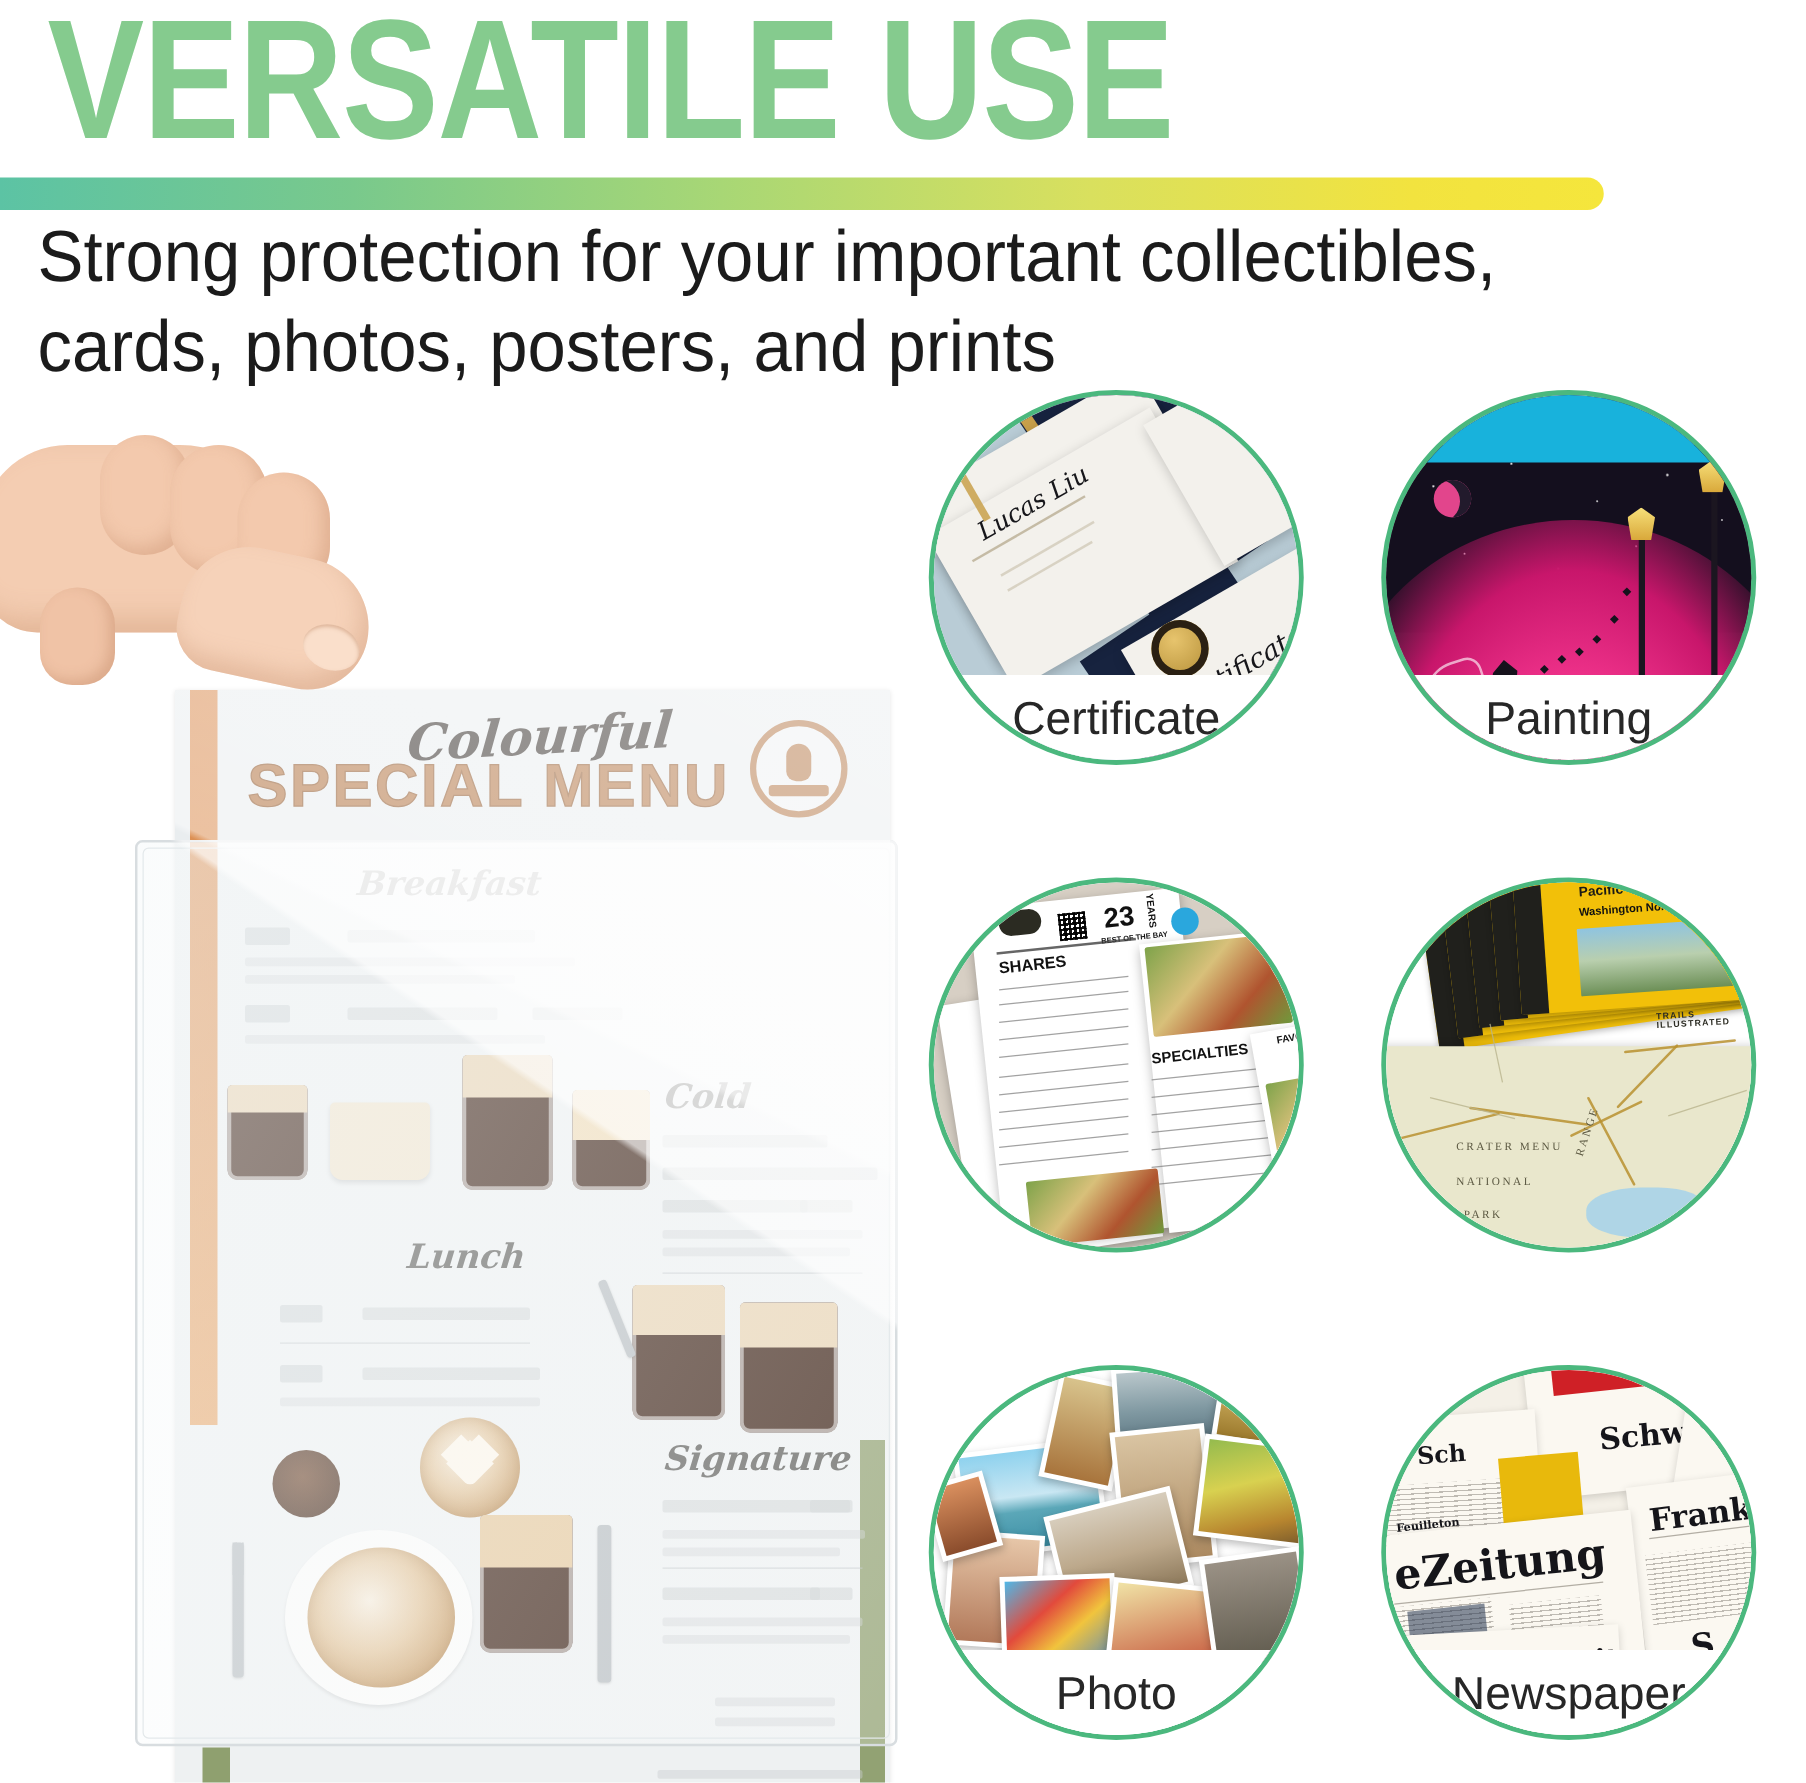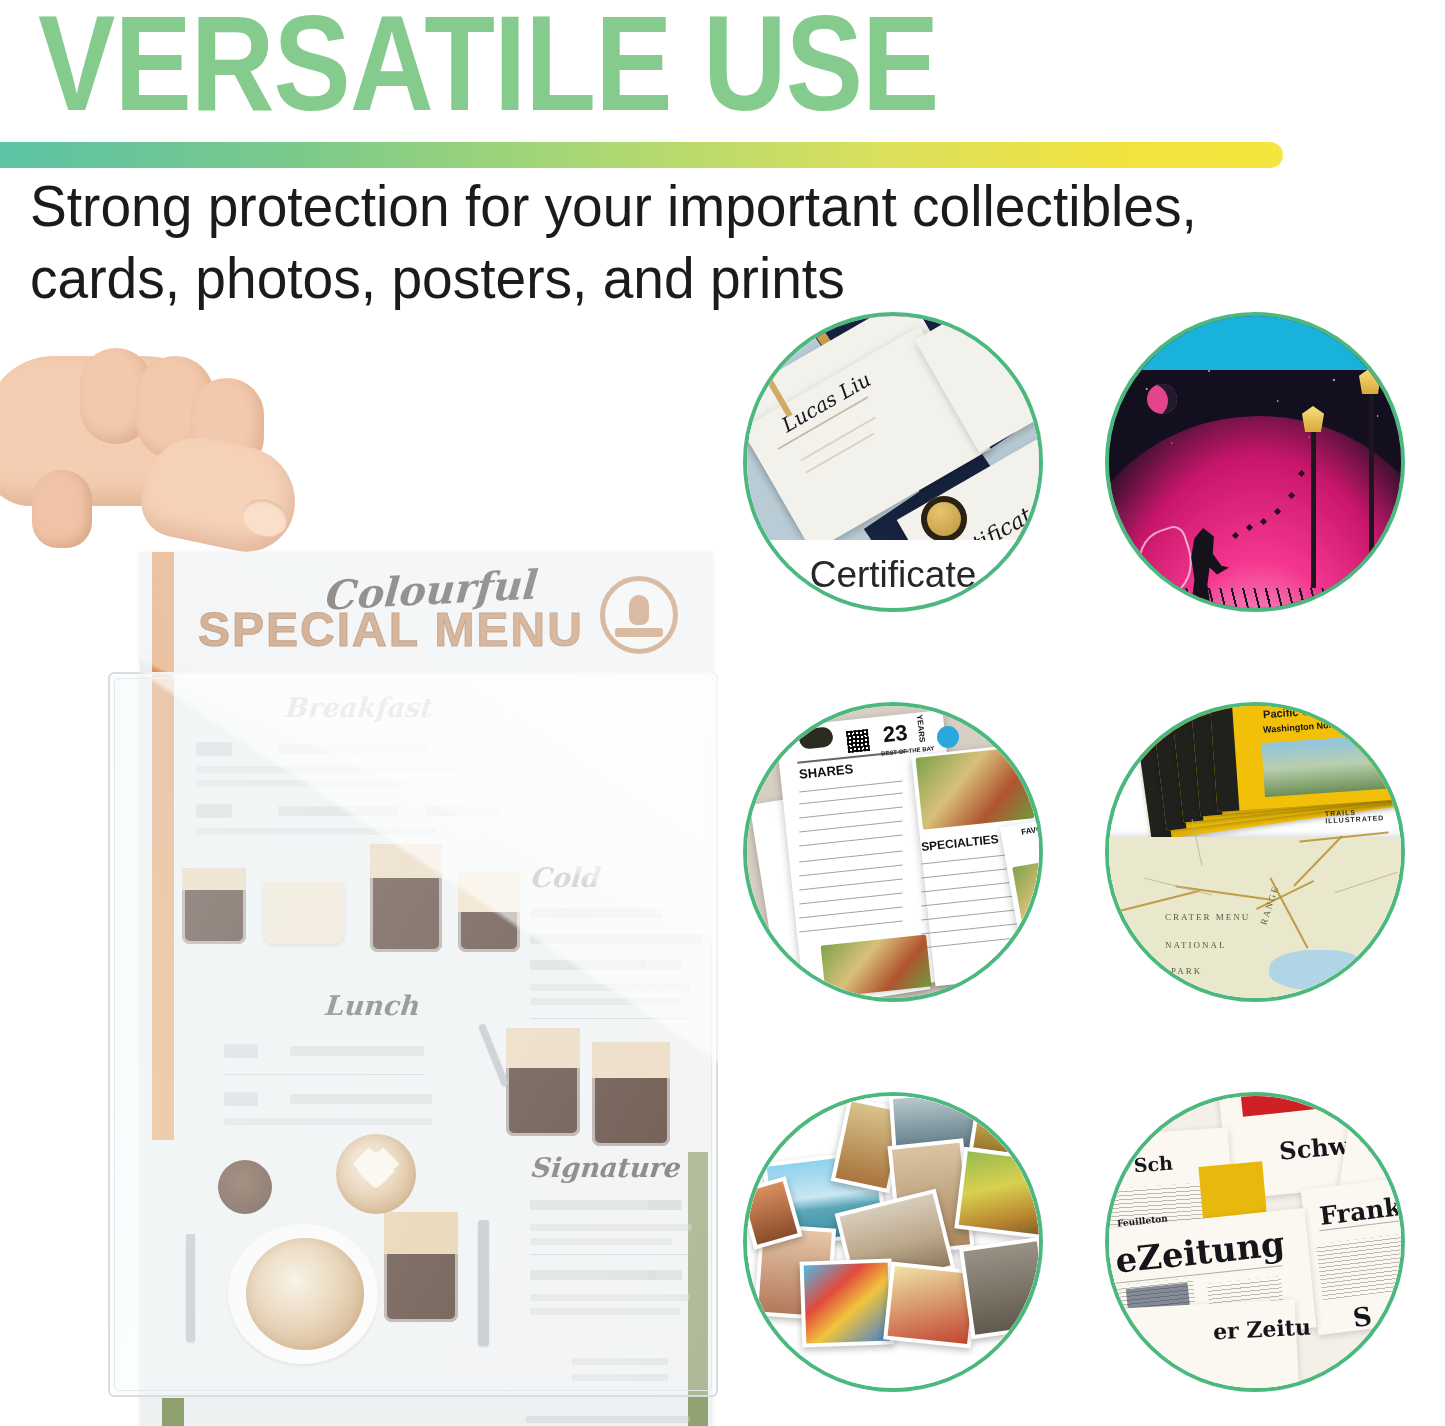--- a/index.html
+++ b/index.html
@@ -532,20 +532,23 @@
         <div class="lamp-head" style="left:256px; top:58px;"></div>
         <div class="wing"></div>
         <div class="fairy"></div>
         <div class="flutter" style="left:130px; bottom:84px;"></div>
         <div class="flutter" style="left:144px; bottom:92px;"></div>
         <div class="flutter" style="left:158px; bottom:98px;"></div>
         <div class="flutter" style="left:172px; bottom:108px;"></div>
         <div class="flutter" style="left:186px; bottom:124px;"></div>
         <div class="flutter" style="left:196px; bottom:146px;"></div>
         <div class="grass"></div>
+      </div>
+      <div class="cap-wrap">
+        <span class="cap">Painting</span>
       </div>
     </div>
   </div>
 
   <div class="cell" style="left:6px; top:390px;">
     <div class="circle">
       <div class="art">
         <div class="menuart-bg"></div>
         <div class="menu-paper" style="left:24px; top:92px; width:150px; height:210px; transform:rotate(-9deg);"></div>
         <div class="menu-paper" style="left:48px; top:18px; width:168px; height:270px; transform:rotate(-6deg);"></div>
@@ -664,20 +667,23 @@
         <div class="snap" style="left:146px; top:176px; width:88px; height:78px; transform:rotate(6deg);">
           <i style="background:linear-gradient(160deg,#f0e3a6,#c0452f);"></i>
         </div>
         <div class="snap" style="left:224px; top:152px; width:82px; height:92px; transform:rotate(-8deg);">
           <i style="background:linear-gradient(180deg,#9a9185,#5f5a4d);"></i>
         </div>
         <div class="snap" style="left:4px; top:92px; width:50px; height:62px; transform:rotate(-16deg);">
           <i style="background:linear-gradient(180deg,#d98f5e,#8a4c2c);"></i>
         </div>
       </div>
+      <div class="cap-wrap">
+        <span class="cap">Photo</span>
+      </div>
     </div>
   </div>
 
   <div class="cell" style="left:368px; top:780px;">
     <div class="circle">
       <div class="art">
         <div class="news-bg"></div>
         <div class="paper-pg" style="left:120px; top:-18px; width:160px; height:120px; transform:rotate(-6deg);"></div>
         <div class="news-red" style="left:138px; top:-12px; width:92px; height:34px; transform:rotate(-6deg);"></div>
         <div class="news-blk" style="left:176px; top:38px; font-size:24px; transform:rotate(-5deg);">Schwarzwälder</div>
@@ -695,16 +701,19 @@
         <div class="news-blk" style="left:14px; top:126px; font-size:9px; transform:rotate(-6deg);">Feuilleton</div>
         <div class="news-blk" style="left:12px; top:142px; font-size:34px; transform:rotate(-6deg);">eZeitung</div>
         <div class="news-rule" style="left:12px; top:184px; width:168px; transform:rotate(-6deg);"></div>
         <div class="news-col" style="left:12px; top:192px; width:80px; height:40px; transform:rotate(-6deg);"></div>
         <div class="news-navy" style="left:24px; top:196px; width:62px; height:26px; transform:rotate(-6deg); opacity:.55;"></div>
         <div class="news-col" style="left:106px; top:190px; width:74px; height:44px; transform:rotate(-6deg);"></div>
         <div class="paper-pg" style="left:14px; top:214px; width:180px; height:92px; transform:rotate(-3deg);"></div>
         <div class="news-blk" style="left:110px; top:226px; font-size:22px; transform:rotate(-3deg);">er Zeitu</div>
         <div class="news-blk" style="left:250px; top:212px; font-size:26px; transform:rotate(-8deg);">S</div>
       </div>
+      <div class="cap-wrap">
+        <span class="cap">Newspaper</span>
+      </div>
     </div>
   </div>
 
 </div>
 
 </body></html>

